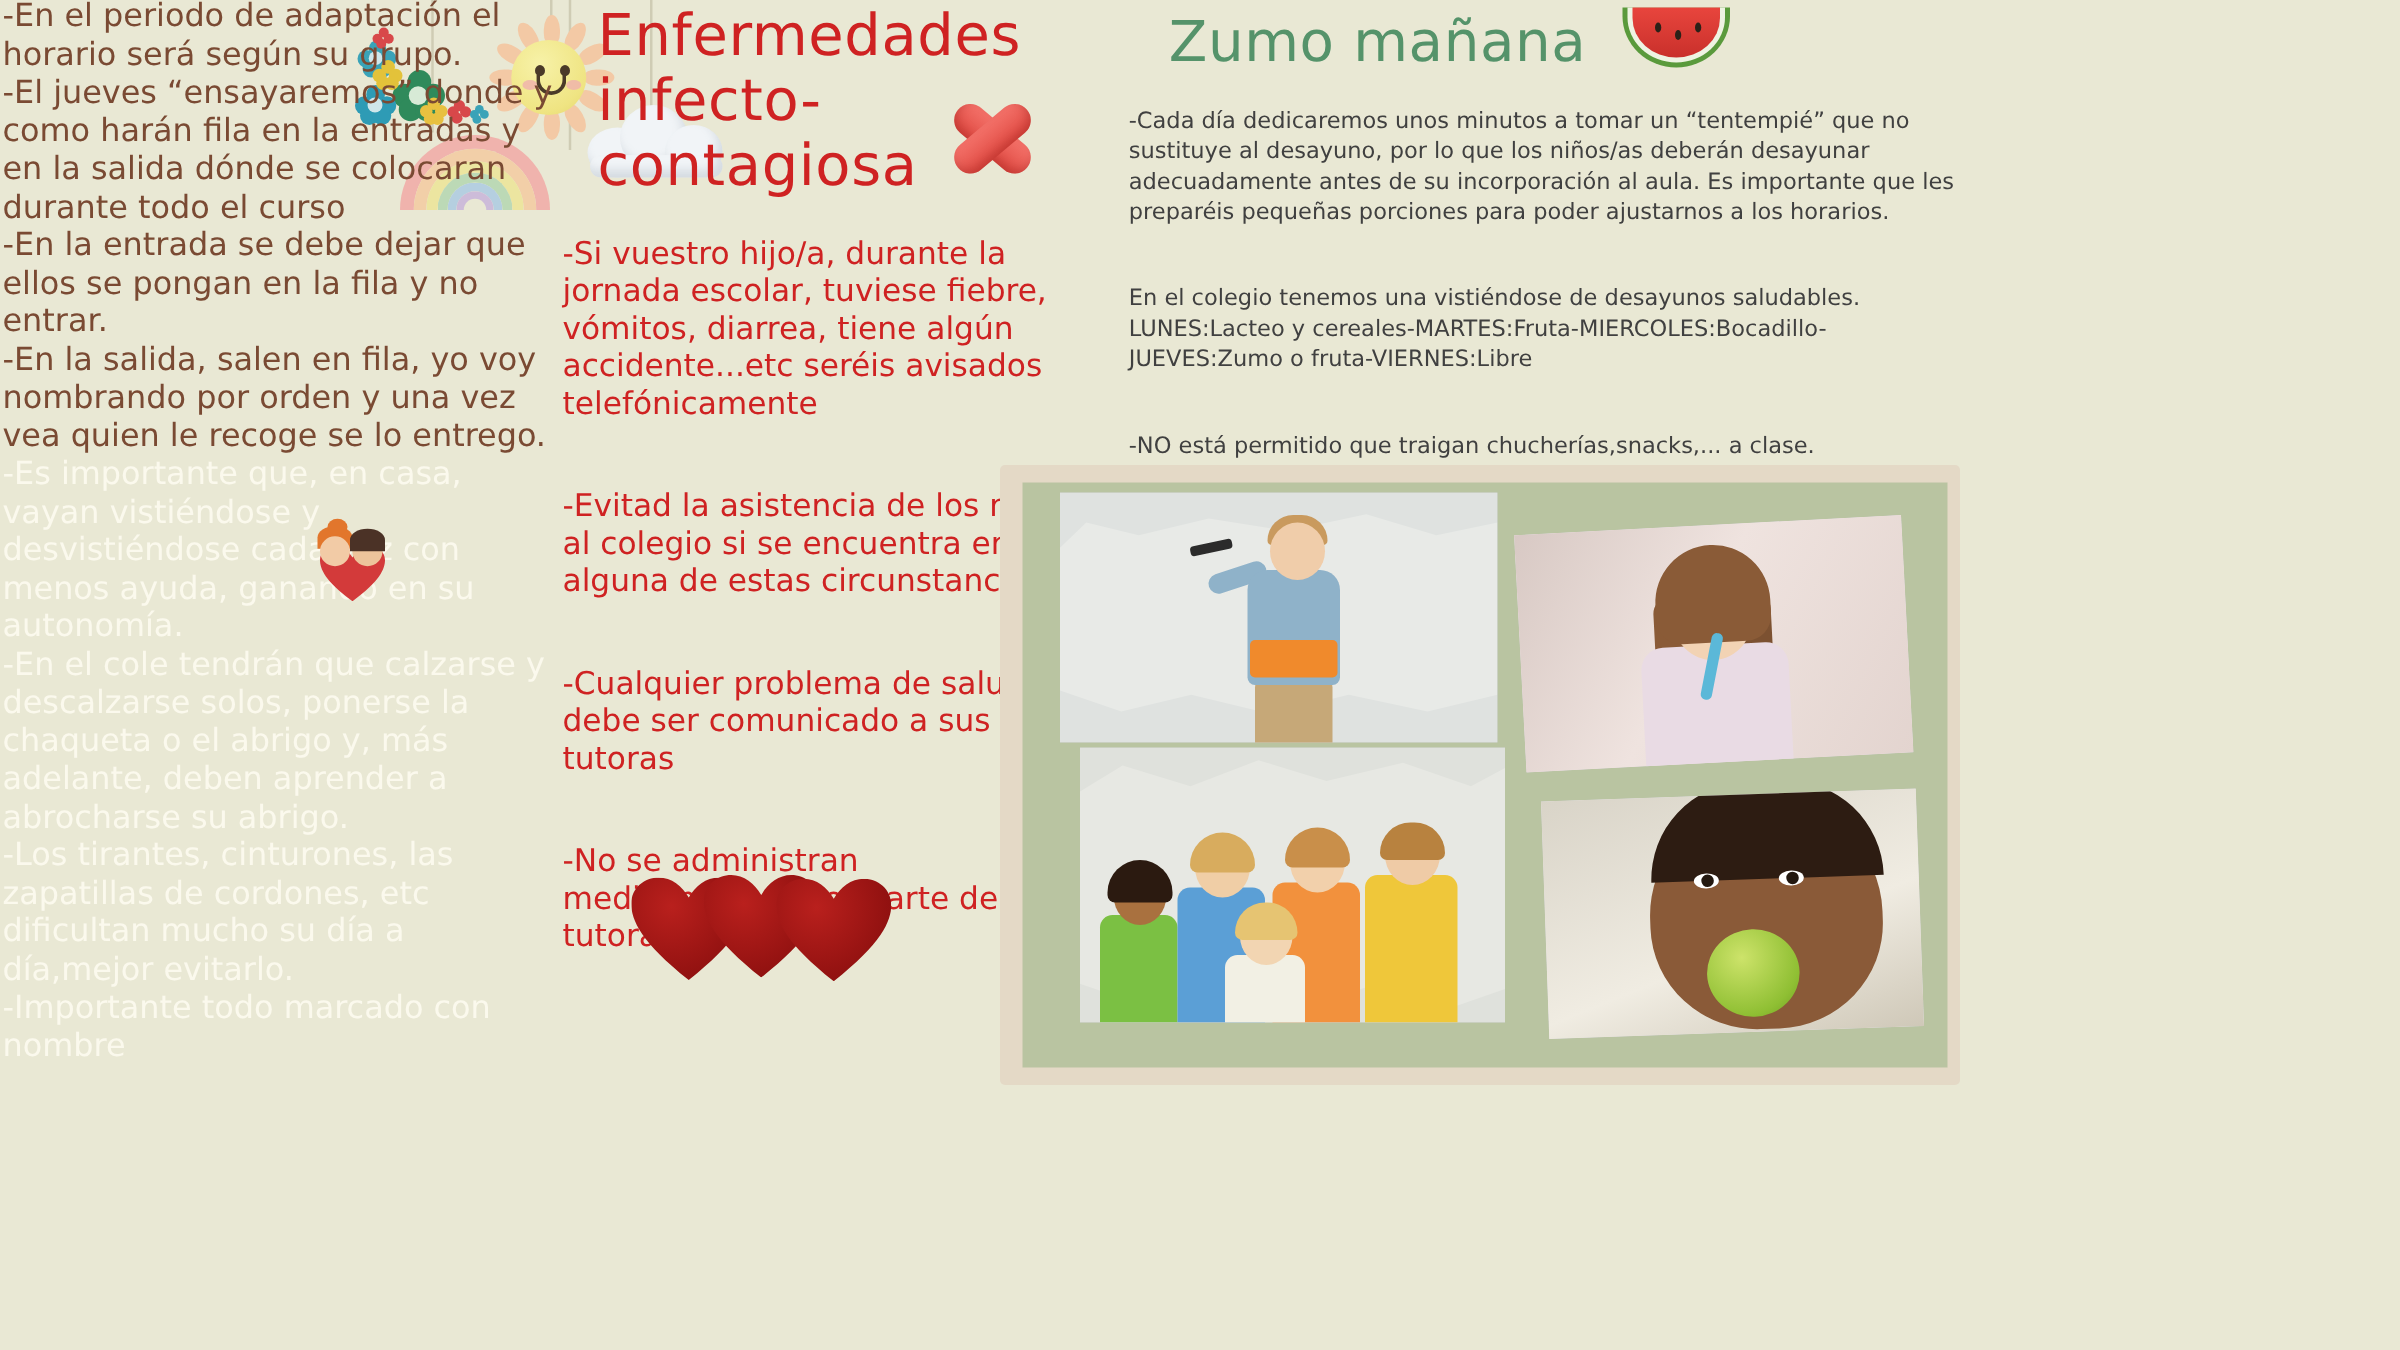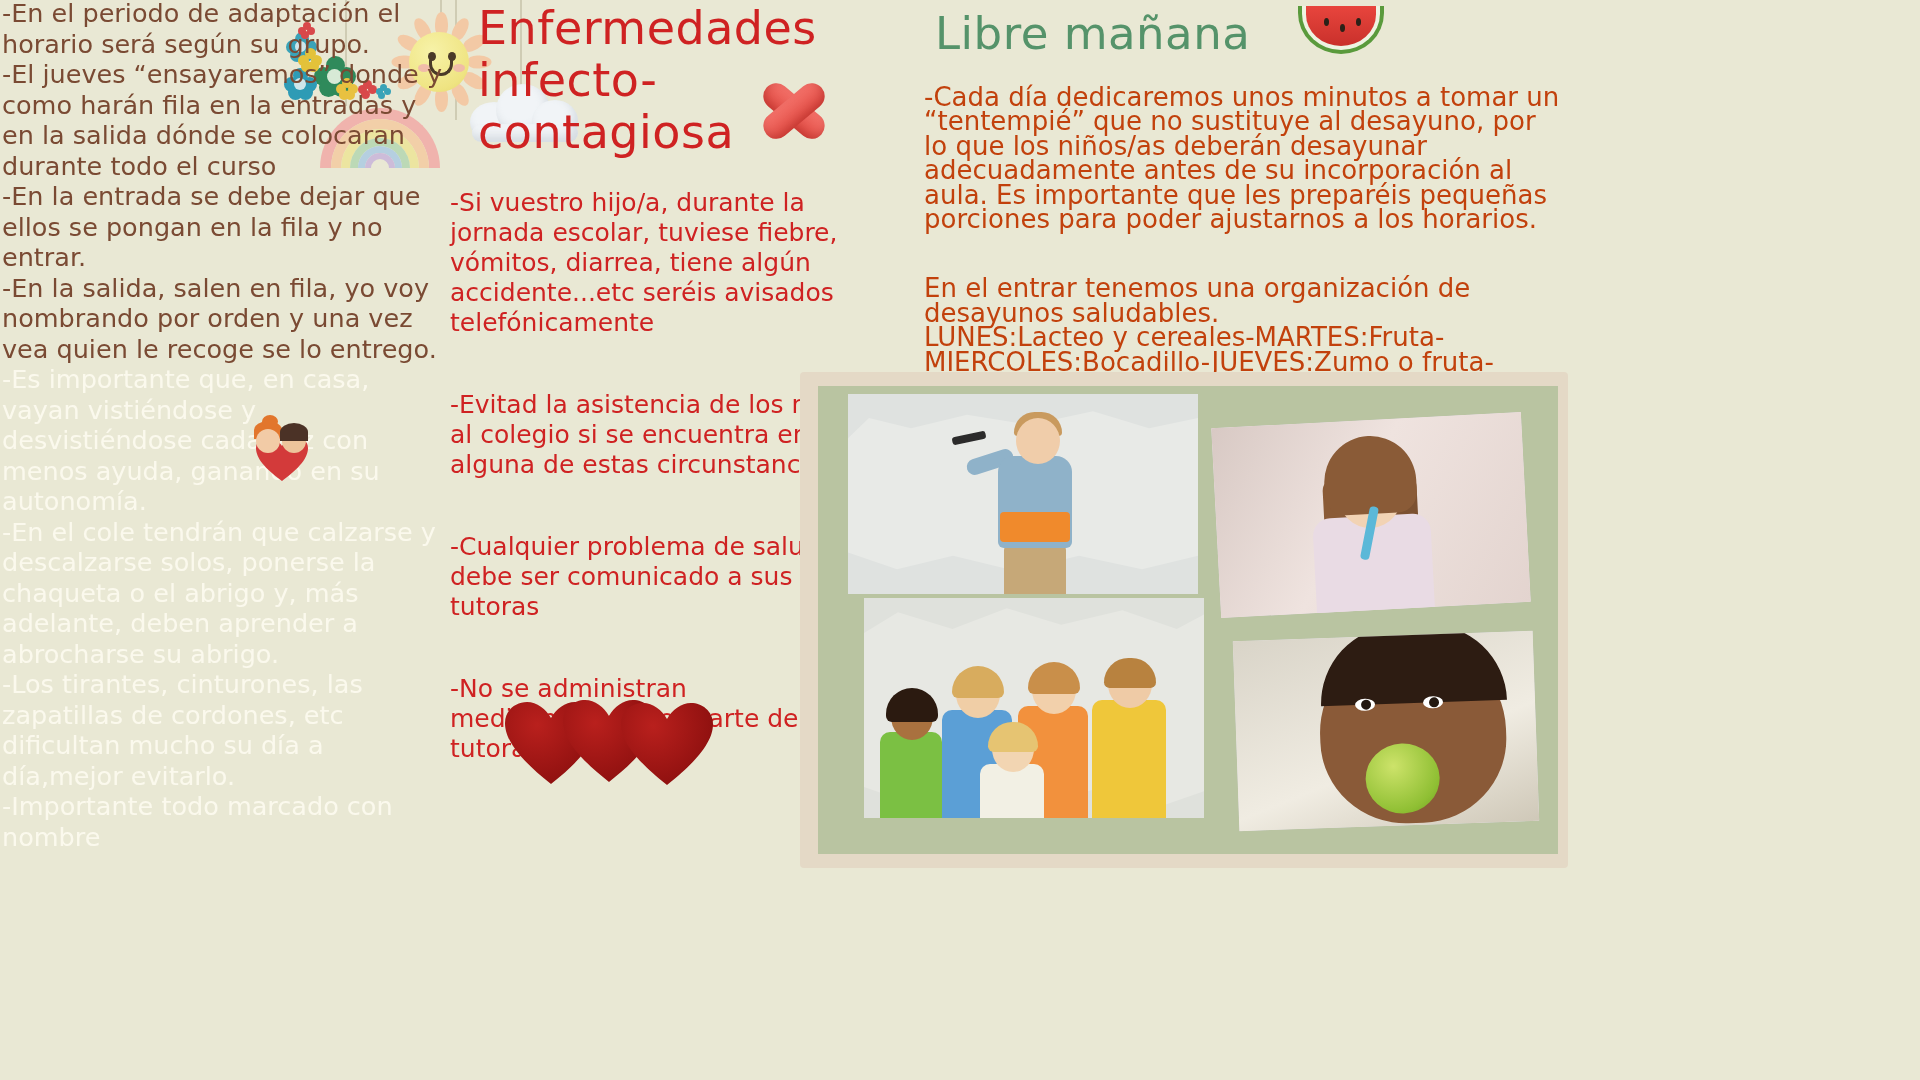--- a/index.html
+++ b/index.html
@@ -69,21 +69,21 @@
   }
   #t-autonomia {
     color:#fdfbf0; font-size:25.5px; line-height:30.5px;
     padding-left:2px; opacity:.92;
   }
   #t-enfermedades {
     color:#cf2222; font-size:25px; line-height:30px;
     padding-left:4px;
   }
   #t-enfermedades p { margin-bottom:22px; }
-  .green-text { color:#c2410c; font-size:26px; line-height:24.5px;margin-left:21px; }
+  .green-text { color:#404040; font-size:18px; line-height:24.5px; }
   #t-media { padding-left:8px; }
   #t-media p { margin-bottom:20px; white-space:pre-line; }
 
   
   .deco { position:absolute; pointer-events:none; }
 
   
   .string { position:absolute; width:2px; background:#cfccb4; top:0; }
 
   
@@ -407,24 +407,24 @@
     </div>
   </div>
 
   <div id="hearts" class="deco">
     <i class="hh a"></i>
       <i class="hh b"></i>
       <i class="hh c"></i>
   </div>
 
   <div class="col" id="col-right">
-    <h1 class="heading" id="h-media">Libre mañana</h1>
+    <h1 class="heading" id="h-media">Zumo mañana</h1>
     <div class="body-text green-text" id="t-media">
       <p>-Cada día dedicaremos unos minutos a tomar un “tentempié” que no sustituye al desayuno, por lo que los niños/as deberán desayunar adecuadamente antes de su incorporación al aula. Es importante que les preparéis pequeñas porciones para poder ajustarnos a los horarios.</p>
-      <p>En el entrar tenemos una organización de desayunos saludables.
+      <p>En el colegio tenemos una vistiéndose de desayunos saludables.
 LUNES:Lacteo y cereales-MARTES:Fruta-MIERCOLES:Bocadillo-JUEVES:Zumo o fruta-VIERNES:Libre</p>
       <p>-NO está permitido que traigan chucherías,snacks,... a clase.</p>
       <p>-Informar de alergias, intolerancias...</p>
     </div>
   </div>
 
   <div id="collage">
     <div id="collage-inner">
 
       <div class="photo" id="p1">

